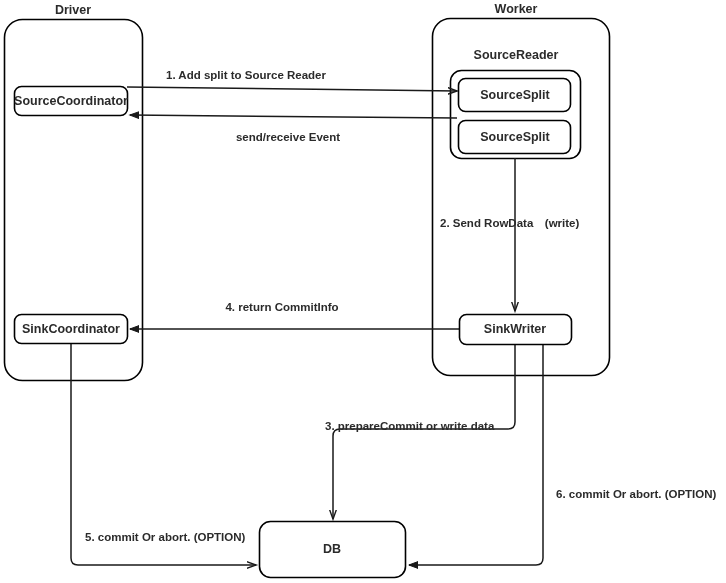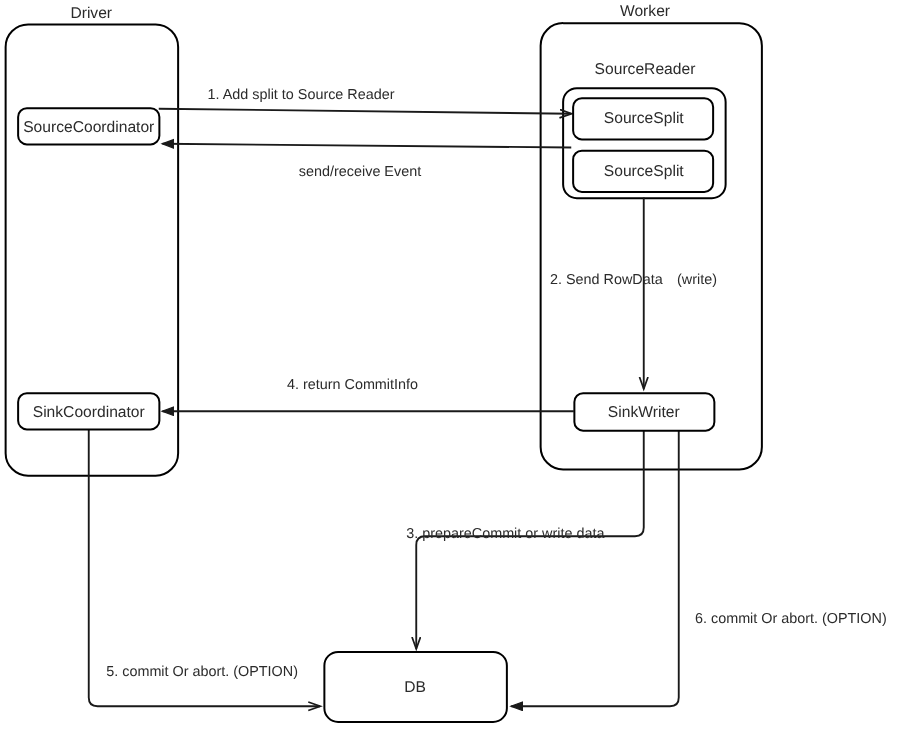--- a/index.html
+++ b/index.html
@@ -10,20 +10,21 @@
   body {
     width: 726px;
     height: 583px;
     font-family: "Liberation Sans", sans-serif;
     overflow: hidden;
   }
   #diagram-root {
     position: relative;
     width: 726px;
     height: 445px;
+    font-weight: bold;
   }
   svg.diagram {
     display: block;
     width: 726px;
     height: 583px;
   }
   .shape-stroke {
     fill: #ffffff;
     stroke: #000000;
     stroke-width: 1.6;

